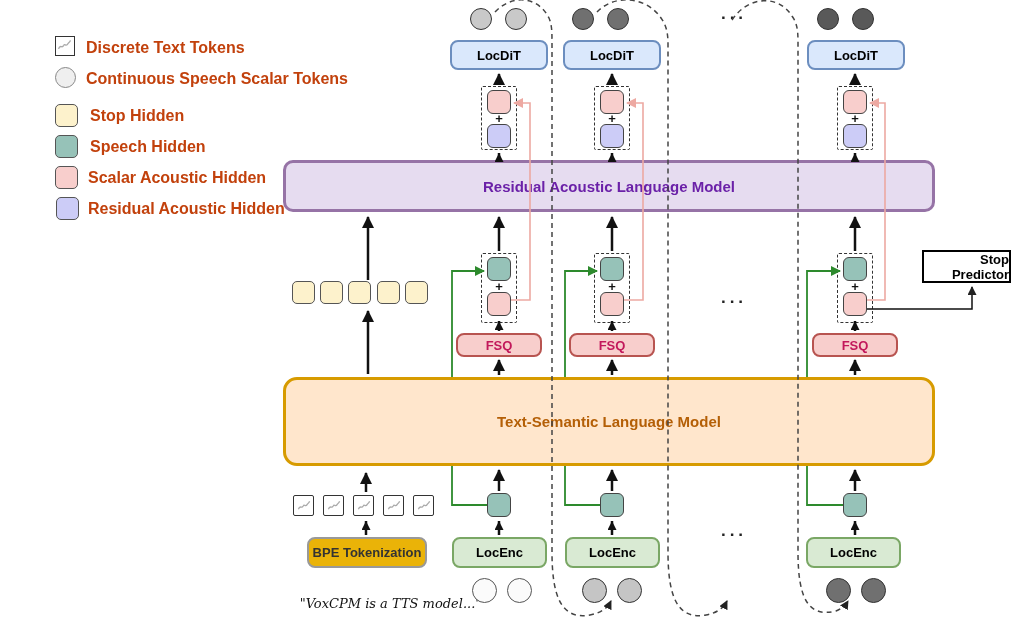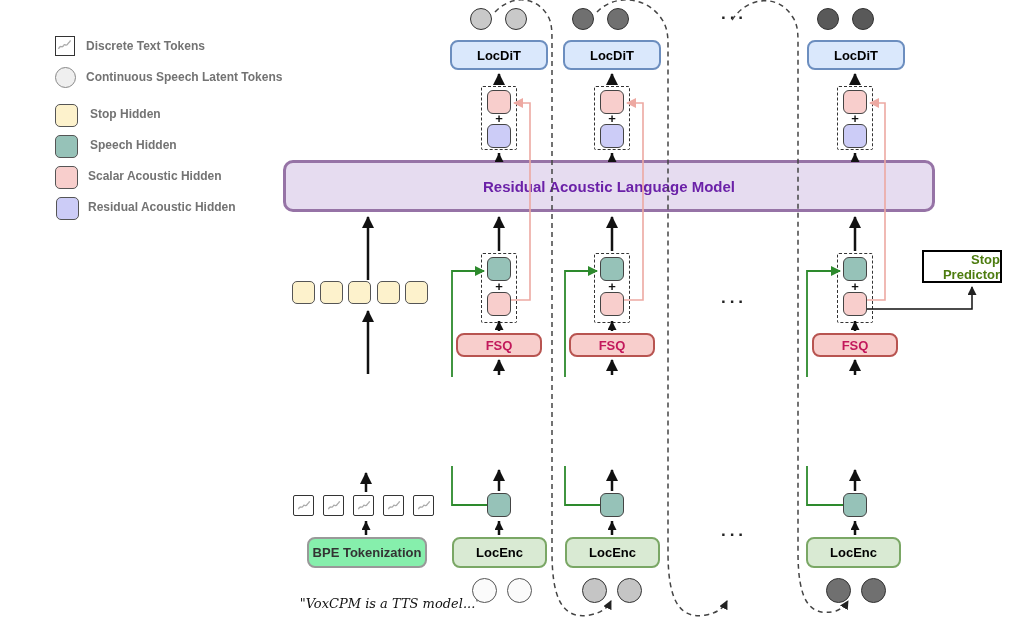--- a/index.html
+++ b/index.html
@@ -6,21 +6,21 @@
   .canvas{position:relative;width:1025px;height:625px;background:#fff;overflow:hidden;}
   .abs{position:absolute;box-sizing:border-box;}
   .box{display:flex;align-items:center;justify-content:center;font-weight:bold;box-sizing:border-box;text-align:right;}
   .sq{width:24px;height:24px;border:1.5px solid #444;border-radius:6px;box-sizing:border-box;}
   .sq23{width:23px;height:23px;border:1.5px solid #555;border-radius:5px;box-sizing:border-box;}
   .tok{width:21px;height:21px;border:1.5px solid #333;border-radius:2px;background:#fff;box-sizing:border-box;display:flex;align-items:center;justify-content:center;}
   .circ{border-radius:50%;border:1.5px solid #333;box-sizing:border-box;}
   .dashedbox{border:1.6px dashed #333;border-radius:2px;background:transparent;}
   .plus{font-weight:bold;font-size:13px;text-align:center;line-height:1;color:#111;}
   .ell{font-weight:bold;font-size:17px;letter-spacing:3px;color:#222;text-align:center;}
-  .leglabel{font-size:12px;font-weight:bold;color:#737373;white-space:nowrap;}
+  .leglabel{font-size:16px;font-weight:bold;color:#c2410c;white-space:nowrap;}
   .teal{background:#96c2b8;}
   .pinkc{background:#f8cecc;}
   .purplec{background:#ccccf7;}
   .yellowc{background:#fdf2cc;}
   svg.overlay{position:absolute;left:0;top:0;pointer-events:none;z-index:6;}
   .bigmodel{border-radius:10px;font-size:15px;}
   .smbox{border-radius:8px;font-size:13px;}
 </style>
 </head>
 <body>
@@ -29,21 +29,21 @@
 
   <div>
     <div class="abs" style="left:55px;top:36px;width:20px;height:20px;border:1.5px solid #333;background:#fff;">
       <svg width="17" height="17" viewBox="0 0 20 20">
           <path d="M3 14 C5 8 7 14 9 10 C10 7 12 12 14 8 C15 6 16 7 17 4" stroke="#aaa" stroke-width="1.6" fill="none"></path>
         </svg>
     </div>
     <div class="abs leglabel" style="left:86px;top:39px;">Discrete Text Tokens</div>
 
     <div class="abs circ" style="left:55px;top:67px;width:21px;height:21px;background:#efefef;border-color:#888;"></div>
-    <div class="abs leglabel" style="left:86px;top:70px;">Continuous Speech Latent Tokens</div>
+    <div class="abs leglabel" style="left:86px;top:70px;">Continuous Speech Scalar Tokens</div>
 
     <div class="abs sq23 yellowc" style="left:55px;top:104px;"></div>
     <div class="abs leglabel" style="left:90px;top:107px;">Stop Hidden</div>
 
     <div class="abs sq23 teal" style="left:55px;top:135px;"></div>
     <div class="abs leglabel" style="left:90px;top:138px;">Speech Hidden</div>
 
     <div class="abs sq23 pinkc" style="left:55px;top:166px;"></div>
     <div class="abs leglabel" style="left:88px;top:169px;">Scalar Acoustic Hidden</div>
 
@@ -96,26 +96,27 @@
   <div class="abs plus" style="left:594px;top:280px;width:36px;">+</div>
   <div class="abs sq pinkc" style="left:600px;top:292px;"></div>
 
   <div class="abs dashedbox" style="left:837px;top:253px;width:36px;height:70px;"></div>
   <div class="abs sq teal" style="left:843px;top:257px;"></div>
   <div class="abs plus" style="left:837px;top:280px;width:36px;">+</div>
   <div class="abs sq pinkc" style="left:843px;top:292px;"></div>
 
   <div class="abs ell" style="left:716px;top:292px;width:36px;">···</div>
 
-  <div class="abs box" style="left:922px;top:250px;width:80px;height:33px;background:#fff;border:2px solid #000;font-size:13px;color:#4d7c0f;">Stop Predictor</div>
+  <div class="abs box" style="left:922px;top:250px;width:89px;height:33px;background:#fff;border:2px solid #000;font-size:13px;color:#000000;">Stop Predictor</div>
 
   <div class="abs box smbox" style="left:456px;top:333px;width:86px;height:24px;background:#f8cecc;border:2px solid #b85450;color:#c2185b;">FSQ</div>
   <div class="abs box smbox" style="left:569px;top:333px;width:86px;height:24px;background:#f8cecc;border:2px solid #b85450;color:#c2185b;">FSQ</div>
   <div class="abs box smbox" style="left:812px;top:333px;width:86px;height:24px;background:#f8cecc;border:2px solid #b85450;color:#c2185b;">FSQ</div>
 
+  <div class="abs box bigmodel" style="left:283px;top:377px;width:652px;height:89px;background:#ffe6cc;border:3px solid #d79b00;color:#b45f06;border-radius:14px;">Text-Semantic Language Model</div>
 
   <div class="abs tok" style="left:293px;top:495px;">
       <svg width="16" height="16" viewBox="0 0 20 20">
         <path d="M3 14 C5 8 7 14 9 10 C10 7 12 12 14 8 C15 6 16 7 17 4" stroke="#aaa" stroke-width="1.6" fill="none"></path>
       </svg>
     </div>
   <div class="abs tok" style="left:323px;top:495px;">
       <svg width="16" height="16" viewBox="0 0 20 20">
         <path d="M3 14 C5 8 7 14 9 10 C10 7 12 12 14 8 C15 6 16 7 17 4" stroke="#aaa" stroke-width="1.6" fill="none"></path>
       </svg>
@@ -129,21 +130,21 @@
       <svg width="16" height="16" viewBox="0 0 20 20">
         <path d="M3 14 C5 8 7 14 9 10 C10 7 12 12 14 8 C15 6 16 7 17 4" stroke="#aaa" stroke-width="1.6" fill="none"></path>
       </svg>
     </div>
   <div class="abs tok" style="left:413px;top:495px;">
       <svg width="16" height="16" viewBox="0 0 20 20">
         <path d="M3 14 C5 8 7 14 9 10 C10 7 12 12 14 8 C15 6 16 7 17 4" stroke="#aaa" stroke-width="1.6" fill="none"></path>
       </svg>
     </div>
 
-  <div class="abs box smbox" style="left:307px;top:537px;width:120px;height:31px;background:#86efac;border:2px solid #999;color:#333;">BPE Tokenization</div>
+  <div class="abs box smbox" style="left:307px;top:537px;width:120px;height:31px;background:#eab308;border:2px solid #999;color:#333;">BPE Tokenization</div>
   <div class="abs" style="left:278px;top:596px;width:225px;text-align:center;font-family:'DejaVu Serif',serif;font-style:italic;font-size:13px;color:#111;">"VoxCPM is a TTS model..."</div>
 
   <div class="abs sq teal" style="left:487px;top:493px;"></div>
   <div class="abs sq teal" style="left:600px;top:493px;"></div>
   <div class="abs sq teal" style="left:843px;top:493px;"></div>
 
   <div class="abs box smbox" style="left:452px;top:537px;width:95px;height:31px;background:#d9ead3;border:2px solid #7aa765;color:#000;">LocEnc</div>
   <div class="abs box smbox" style="left:565px;top:537px;width:95px;height:31px;background:#d9ead3;border:2px solid #7aa765;color:#000;">LocEnc</div>
   <div class="abs box smbox" style="left:806px;top:537px;width:95px;height:31px;background:#d9ead3;border:2px solid #7aa765;color:#000;">LocEnc</div>
 

